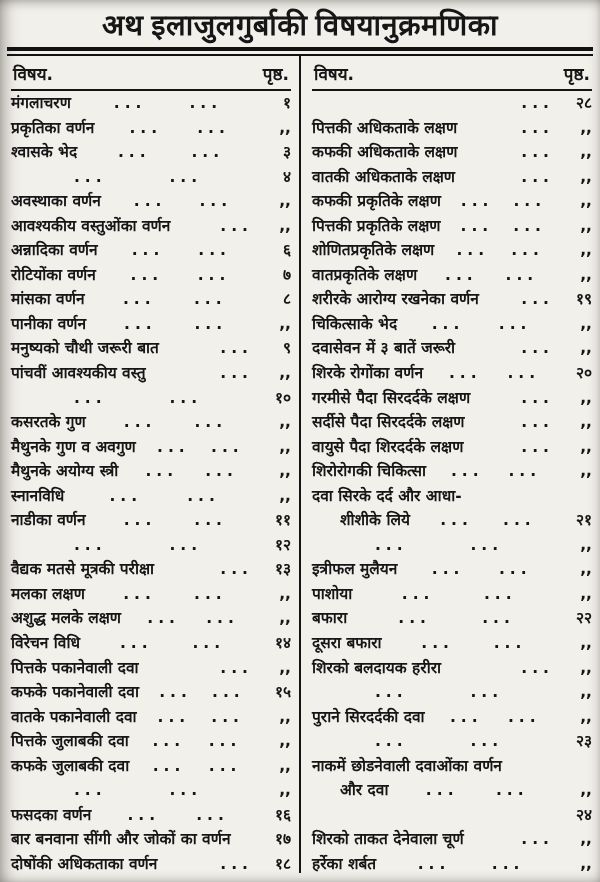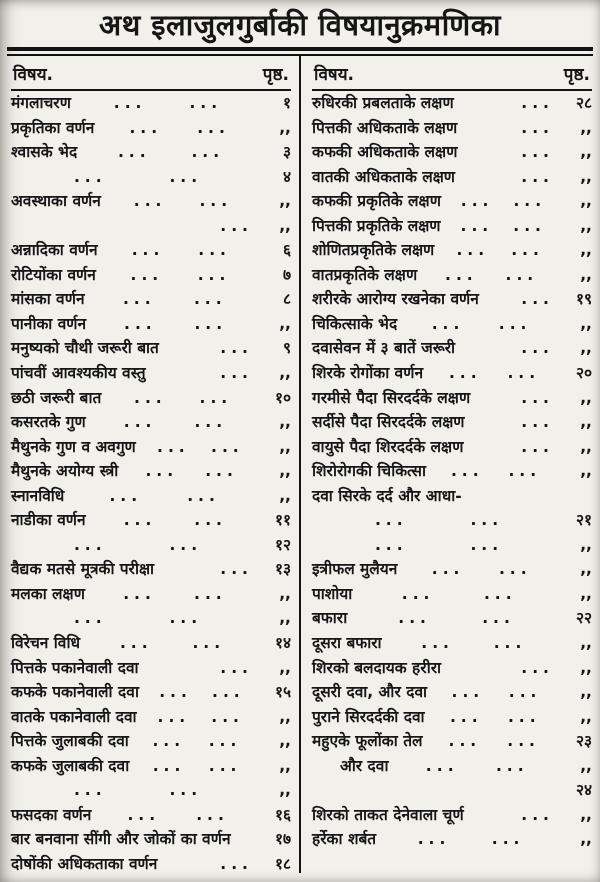--- a/index.html
+++ b/index.html
@@ -17,20 +17,21 @@
       inset 0 -9px 12px -9px rgba(60,55,48,.3);
   }
   .title{
     margin:0;
     padding-top:5px;
     text-align:center;
     font-size:29px;
     line-height:40px;
     font-weight:700;
     letter-spacing:.5px;
+    font-family:Liberation Serif, serif;
   }
   .double-rule{
     margin:2px 7px 0 7px;
     height:3px;
     border-top:4px solid #121212;
     border-bottom:2px solid #121212;
   }
   .columns{
     display:flex;
     height:817px;
@@ -131,20 +132,21 @@
           </div>
           <div class="row">
             <span class="topic">अवस्थाका वर्णन</span>
             <span class="leader d2">
               <span class="dots">...</span>
               <span class="dots">...</span>
             </span>
             <span class="page">,,</span>
           </div>
           <div class="row">
+            <span class="topic">आवश्यकीय वस्तुओंका वर्णन</span>
             <span class="leader d1">
               <span class="dots">...</span>
             </span>
             <span class="page">,,</span>
           </div>
           <div class="row">
             <span class="topic">अन्नादिका वर्णन</span>
             <span class="leader d2">
               <span class="dots">...</span>
               <span class="dots">...</span>
@@ -183,21 +185,20 @@
             <span class="page">९</span>
           </div>
           <div class="row">
             <span class="topic">पांचवीं आवश्यकीय वस्तु</span>
             <span class="leader d1">
               <span class="dots">...</span>
             </span>
             <span class="page">,,</span>
           </div>
           <div class="row">
-            <span class="topic">छठी जरूरी बात</span>
             <span class="leader d2">
               <span class="dots">...</span>
               <span class="dots">...</span>
             </span>
             <span class="page">१०</span>
           </div>
           <div class="row">
             <span class="topic">कसरतके गुण</span>
             <span class="leader d2">
               <span class="dots">...</span>
@@ -253,20 +254,21 @@
           </div>
           <div class="row">
             <span class="topic">मलका लक्षण</span>
             <span class="leader d2">
               <span class="dots">...</span>
               <span class="dots">...</span>
             </span>
             <span class="page">,,</span>
           </div>
           <div class="row">
+            <span class="topic">अशुद्ध मलके लक्षण</span>
             <span class="leader d2">
               <span class="dots">...</span>
               <span class="dots">...</span>
             </span>
             <span class="page">,,</span>
           </div>
           <div class="row">
             <span class="topic">विरेचन विधि</span>
             <span class="leader d2">
               <span class="dots">...</span>
@@ -343,21 +345,20 @@
         </div>
     </section>
     <div class="v-divider"></div>
     <section class="col">
       <header class="col-head">
         <span>विषय.</span>
         <span>पृष्ठ.</span>
       </header>
       <div class="rows" id="right-rows">
           <div class="row">
-            <span class="topic">रुधिरकी प्रबलताके लक्षण</span>
             <span class="leader d1">
               <span class="dots">...</span>
             </span>
             <span class="page">२८</span>
           </div>
           <div class="row">
             <span class="topic">पित्तकी अधिकताके लक्षण</span>
             <span class="leader d1">
               <span class="dots">...</span>
             </span>
@@ -467,20 +468,21 @@
               <span class="dots">...</span>
             </span>
             <span class="page">,,</span>
           </div>
           <div class="row">
             <span class="topic">दवा सिरके दर्द और आधा-</span>
             <span class="leader d0"></span>
             <span class="page"></span>
           </div>
           <div class="row indent">
+            <span class="topic">शीशीके लिये</span>
             <span class="leader d2">
               <span class="dots">...</span>
               <span class="dots">...</span>
             </span>
             <span class="page">२१</span>
           </div>
           <div class="row">
             <span class="leader d2">
               <span class="dots">...</span>
               <span class="dots">...</span>
@@ -520,42 +522,45 @@
             <span class="page">,,</span>
           </div>
           <div class="row">
             <span class="topic">शिरको बलदायक हरीरा</span>
             <span class="leader d1">
               <span class="dots">...</span>
             </span>
             <span class="page">,,</span>
           </div>
           <div class="row">
-            <span class="topic">दूसरी दवा, और दवा</span>
             <span class="leader d2">
               <span class="dots">...</span>
               <span class="dots">...</span>
             </span>
             <span class="page">,,</span>
           </div>
           <div class="row">
             <span class="topic">पुराने सिरदर्दकी दवा</span>
             <span class="leader d2">
               <span class="dots">...</span>
               <span class="dots">...</span>
             </span>
             <span class="page">,,</span>
           </div>
           <div class="row">
-            <span class="topic">महुएके फूलोंका तेल</span>
             <span class="leader d2">
               <span class="dots">...</span>
               <span class="dots">...</span>
             </span>
             <span class="page">२३</span>
+          </div>
+          <div class="row">
+            <span class="topic">नाकमें छोडनेवाली दवाओंका वर्णन</span>
+            <span class="leader d0"></span>
+            <span class="page"></span>
           </div>
           <div class="row indent">
             <span class="topic">और दवा</span>
             <span class="leader d2">
               <span class="dots">...</span>
               <span class="dots">...</span>
             </span>
             <span class="page">,,</span>
           </div>
           <div class="row">

